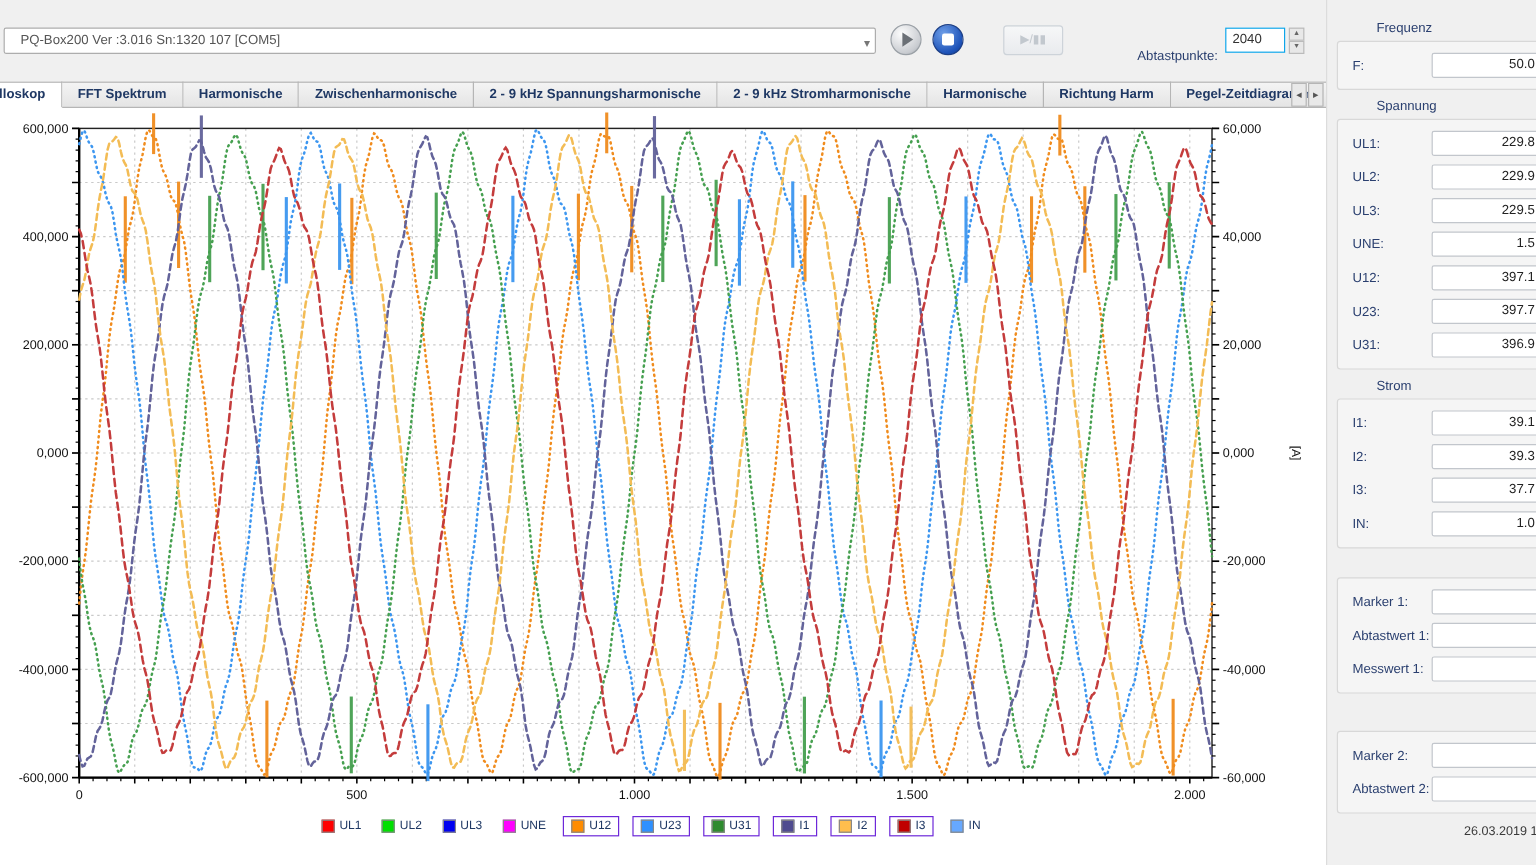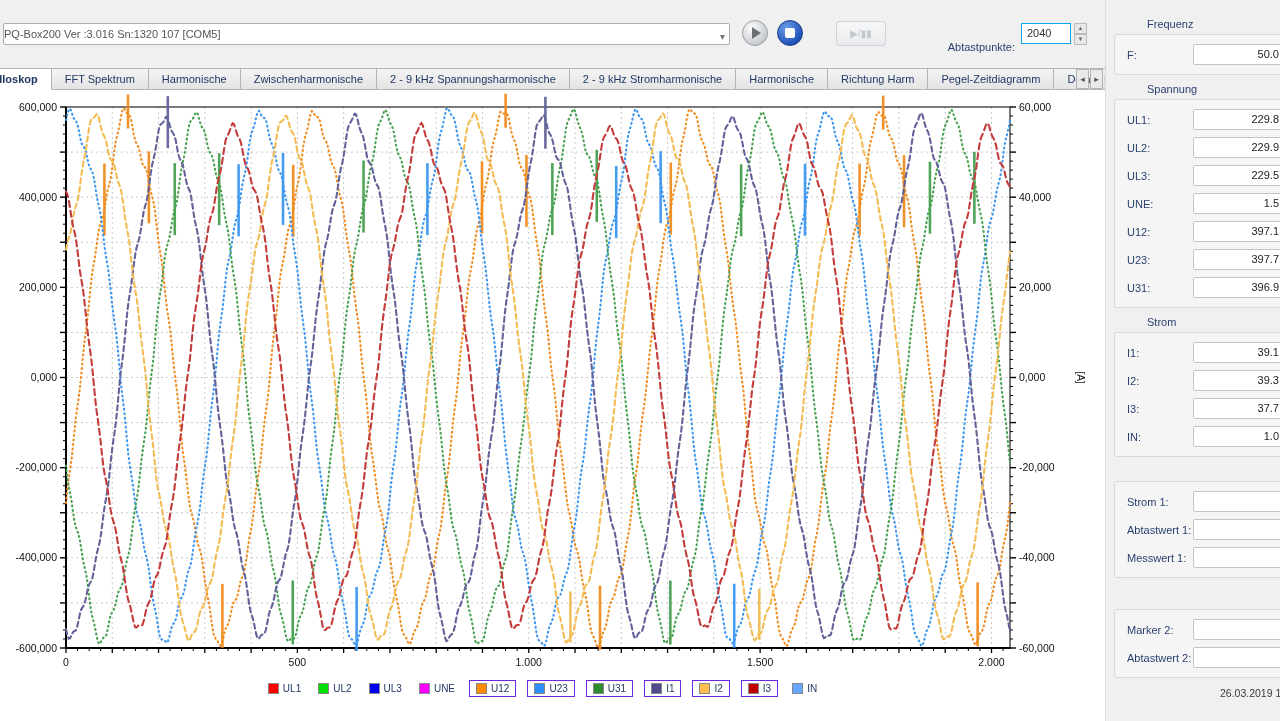--- a/index.html
+++ b/index.html
@@ -2,21 +2,21 @@
 <html><head>
 <meta charset="utf-8">
 <style>
   html,body{margin:0;padding:0;width:1280px;height:721px;overflow:hidden;
     font-family:"Liberation Sans",sans-serif;background:#f0f0f0;position:relative;}
   *{box-sizing:border-box;}
   
   .toolbar{position:absolute;left:0;top:0;width:1105px;height:60px;}
   .combo{position:absolute;left:3px;top:23px;width:727px;height:22px;background:#fff;
     border:1px solid #adadad;border-radius:2px;font-size:11px;color:#555;
-    line-height:20px;padding:0 18px 0 0;white-space:nowrap;overflow:hidden;}
+    line-height:20px;padding:0 18px 0 13px;white-space:nowrap;overflow:hidden;}
   .combo .arrow{position:absolute;right:4px;top:3px;color:#777;font-size:10px;}
   .roundbtn{position:absolute;top:20px;width:26px;height:26px;border-radius:50%;
     border:1px solid #9aa0a6;display:flex;align-items:center;justify-content:center;}
   .play{left:742px;background:radial-gradient(circle at 35% 30%,#fdfdfd,#c9ccd1 70%,#9fa4ab);}
   .play .tri{width:0;height:0;border-left:9px solid #6b7076;border-top:6px solid transparent;
     border-bottom:6px solid transparent;margin-left:3px;}
   .stop{left:777px;background:radial-gradient(circle at 35% 30%,#6f9fe8,#1d52b8 70%,#123c8f);border-color:#1d3f86;}
   .stop .sq{width:10px;height:10px;background:#fff;border-radius:2px;}
   .disbtn{position:absolute;left:836px;top:21px;width:50px;height:25px;border:1px solid #cdd3d9;
     border-radius:3px;background:linear-gradient(#f6f7f8,#e9ebee);color:#c2c8ce;
@@ -26,21 +26,21 @@
   .spinbox{position:absolute;left:1021px;top:23px;width:50px;height:21px;background:#fff;
     border:1px solid #0ea5e9;font-size:11px;color:#333;line-height:19px;padding-left:5px;}
   .spinarrows{position:absolute;left:1074px;top:23px;width:13px;height:21px;display:flex;
     flex-direction:column;}
   .spinarrows div{flex:1;font-size:6px;color:#666;background:#e8e8e8;border:1px solid #bbb;
     text-align:center;line-height:9px;}
   
   .tabbar{position:absolute;left:0;top:67px;width:1105px;height:23px;border-bottom:1px solid #b5b5b5;}
   .tabrow{position:absolute;left:-38px;top:1px;display:flex;height:22px;}
   .tab{height:22px;padding:0 13px;font-size:11px;color:#1f3864;background:linear-gradient(#f4f4f4,#e4e4e4);
-    border:1px solid #b5b5b5;border-left:none;line-height:21px;white-space:nowrap;overflow:hidden;}
+    border:1px solid #b5b5b5;border-left:none;line-height:21px;white-space:nowrap;overflow:hidden;font-weight:bold;}
   .tab:first-child{border-left:1px solid #b5b5b5;}
   .tab.active{background:#fff;border-bottom:1px solid #fff;font-weight:bold;}
   .tab.last{max-width:96px;}
   .tscroll{position:absolute;top:69px;width:13px;height:20px;background:#e9e9e9;border:1px solid #b5b5b5;
     font-size:9px;color:#555;text-align:center;line-height:18px;}
   
   .chartpanel{position:absolute;left:0;top:90px;width:1105px;height:631px;background:#fff;}
   .legend{position:absolute;left:0;top:590px;width:1085px;display:flex;justify-content:center;
     align-items:center;gap:11px;}
   .litem{display:flex;align-items:center;gap:4px;font-size:10px;color:#1f3864;padding:2px 3px;}
@@ -520,21 +520,21 @@
         <div class="flabel">I3:</div>
         <div class="ffield">37.7</div>
       </div>
       <div class="frow">
         <div class="flabel">IN:</div>
         <div class="ffield">1.0</div>
       </div>
     </div>
     <div class="gbox sp1">
       <div class="frow">
-        <div class="flabel">Strom 1:</div>
+        <div class="flabel">Marker 1:</div>
         <div class="ffield"></div>
       </div>
       <div class="frow">
         <div class="flabel">Abtastwert 1:</div>
         <div class="ffield"></div>
       </div>
       <div class="frow">
         <div class="flabel">Messwert 1:</div>
         <div class="ffield"></div>
       </div>

